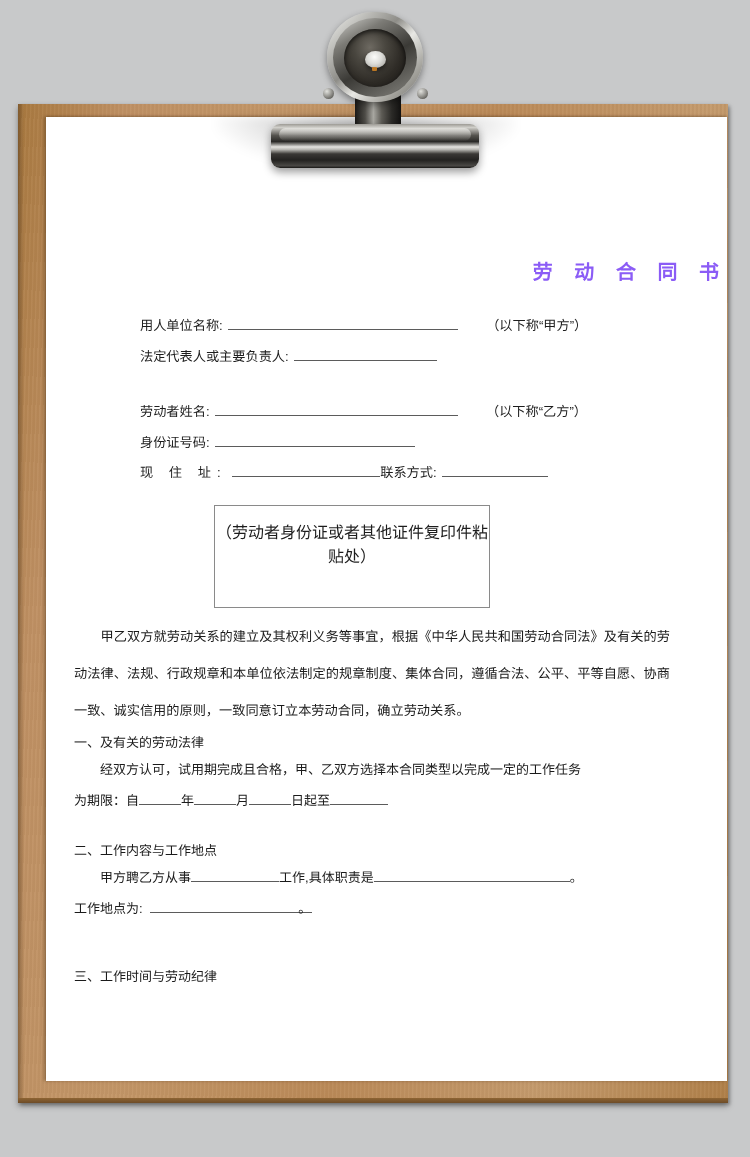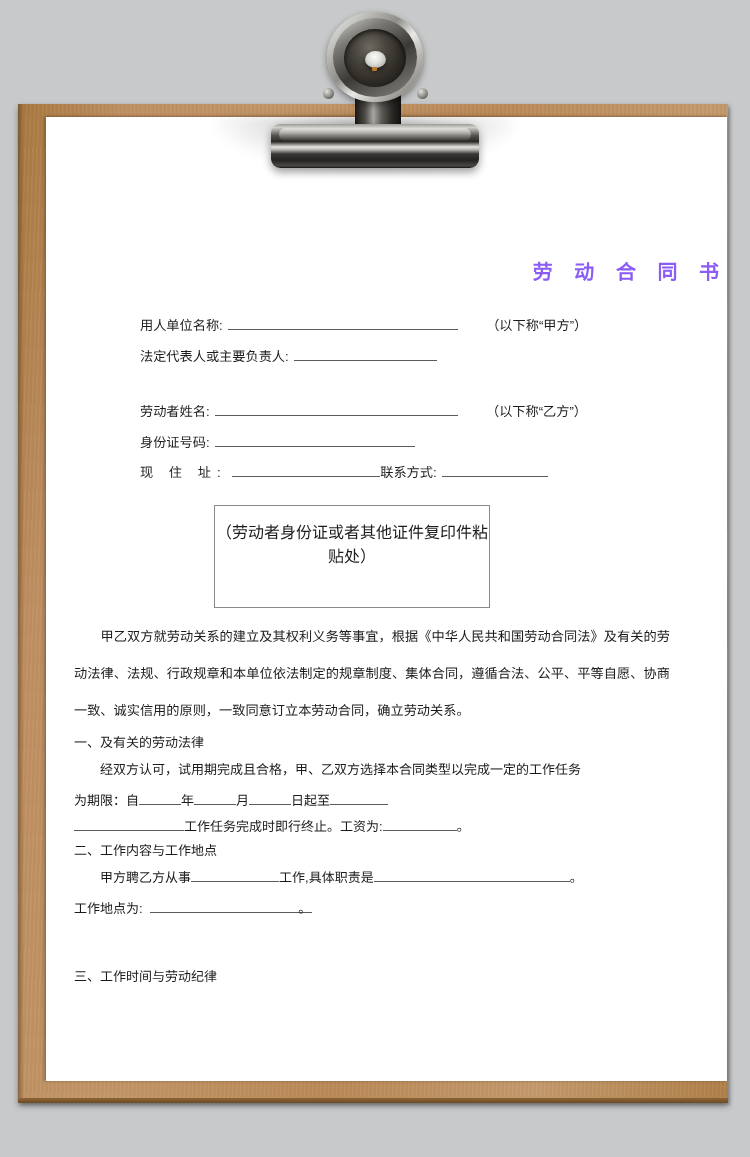--- a/index.html
+++ b/index.html
@@ -338,23 +338,20 @@
         <div class="id-box-text">（劳动者身份证或者其他证件复印件粘贴处）</div>
       </div>
 
       <div class="preamble">甲乙双方就劳动关系的建立及其权利义务等事宜，根据《中华人民共和国劳动合同法》及有关的劳动法律、法规、行政规章和本单位依法制定的规章制度、集体合同，遵循合法、公平、平等自愿、协商一致、诚实信用的原则，一致同意订立本劳动合同，确立劳动关系。</div>
 
       <div class="section-title st-1">一、及有关的劳动法律</div>
       <div class="section-line sl-1a indent2">经双方认可，试用期完成且合格，甲、乙双方选择本合同类型以完成一定的工作任务</div>
       <div class="section-line sl-1b">
         <span>为期限：自</span><span class="blank" style="width:42px;margin:0"></span><span>年</span><span class="blank" style="width:42px;margin:0"></span><span>月</span><span class="blank" style="width:42px;margin:0"></span><span>日起至</span><span class="blank" style="width:58px;margin:0"></span>
       </div>
-      <div class="section-line sl-1c">
-        <span class="blank" style="width:110px;margin:0"></span><span>工作任务完成时即行终止。工资为:</span><span class="blank" style="width:74px;margin:0"></span><span>。</span>
-      </div>
 
       <div class="section-title st-2">二、工作内容与工作地点</div>
       <div class="section-line sl-2a indent2">
         <span>甲方聘乙方从事</span><span class="blank" style="width:88px;margin:0"></span><span>工作,具体职责是</span><span class="blank" style="width:196px;margin:0"></span><span>。</span>
       </div>
       <div class="section-line sl-2b">
         <span>工作地点为:</span>
         <span class="blank" style="width:162px;margin:0 0 0 4px"></span><span style="position:relative;left:-14px">。</span>
       </div>
 

